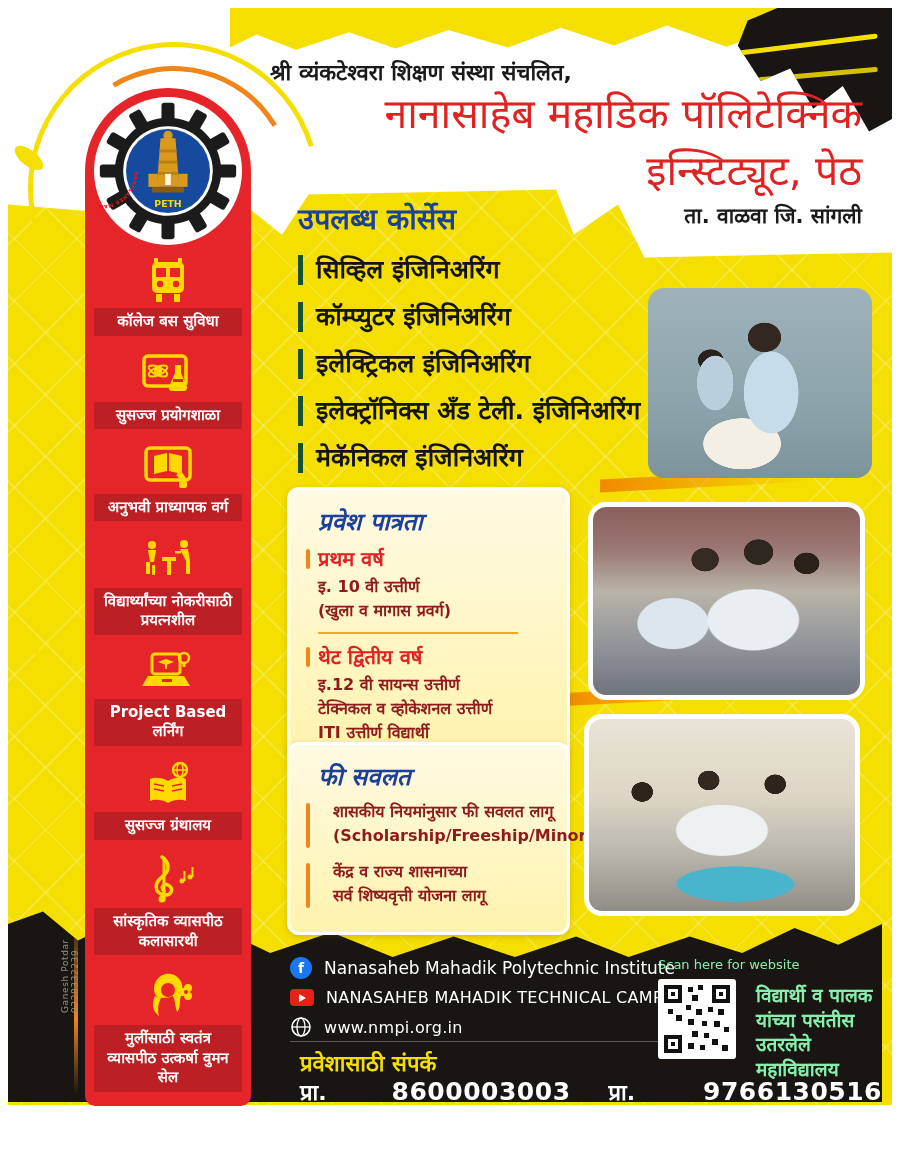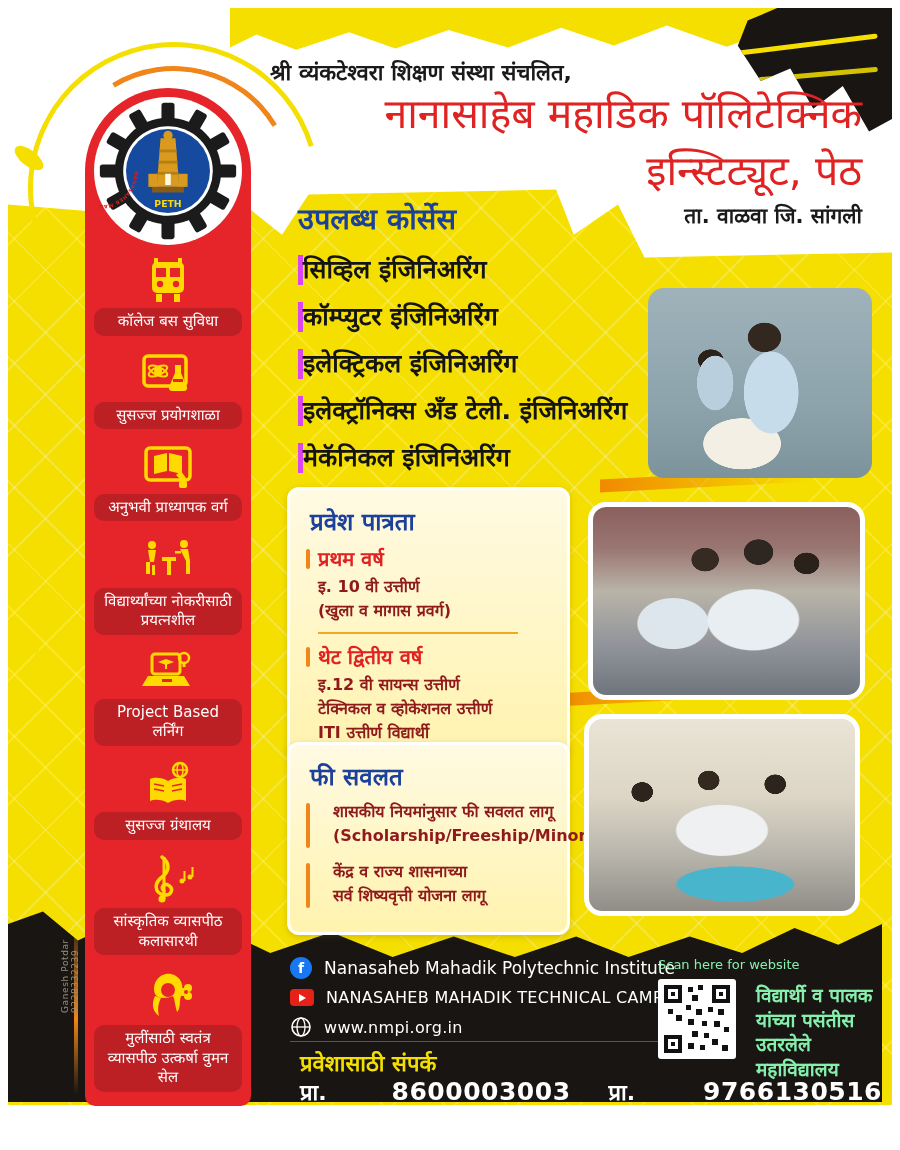--- a/index.html
+++ b/index.html
@@ -43,37 +43,37 @@
 
   
   .sidebar{position:absolute;left:85px;top:88px;width:166px;height:1018px;background:#E6252A;
     border-radius:83px 83px 10px 10px;z-index:6;display:flex;flex-direction:column;align-items:center;}
   .logo-circle{margin-top:9px;width:148px;height:148px;border-radius:50%;background:#ffffff;
     display:flex;align-items:center;justify-content:center;flex:none;text-align:center;}
   .side-items{flex:1;width:100%;display:flex;flex-direction:column;justify-content:space-between;
     align-items:center;padding:12px 0 14px 0;box-sizing:border-box;}
   .side-item{display:flex;flex-direction:column;align-items:center;gap:5px;}
   .side-item svg{display:block;}
-  .side-label{background:#BC2024;color:#ffffff;font-weight:normal;font-size:15px;line-height:1.3;
-    text-align:center;border-radius:10px;padding:4px 7px;width:148px;box-sizing:border-box;}
+  .side-label{background:#BC2024;color:#ffffff;font-weight:bold;font-size:15px;line-height:1.3;
+    text-align:center;border-radius:0;padding:4px 7px;width:148px;box-sizing:border-box;}
 
   
   .courses{position:absolute;left:298px;top:198px;width:390px;z-index:5;}
   .courses h2{margin:0 0 18px 0;font-size:29px;color:#1C419B;font-weight:bold;}
-  .course{font-size:25px;font-weight:bold;color:#141414;border-left:5px solid #d946ef;
-    padding-left:0;margin-bottom:17px;line-height:1.2;}
+  .course{font-size:25px;font-weight:bold;color:#141414;border-left:5px solid #14532d;
+    padding-left:13px;margin-bottom:17px;line-height:1.2;}
 
   
   .info-box{position:absolute;left:287px;width:283px;box-sizing:border-box;z-index:5;
     background:linear-gradient(180deg,#FFFAE3 0%,#FFF3AE 100%);
     border:3px solid #ffffff;border-radius:12px;padding:14px 14px 12px 16px;
     box-shadow:0 2px 6px rgba(120,90,0,0.25);}
   .box-eligibility{top:487px;min-height:238px;}
   .box-fees{top:742px;min-height:168px;}
-  .info-box h3{margin:0 0 8px 4px;font-size:24px;color:#1C419B;font-weight:bold;}
+  .info-box h3{margin:0 0 8px 12px;font-size:24px;color:#1C419B;font-weight:bold;font-style:italic;}
   .sec-title{display:flex;align-items:center;gap:8px;font-size:20px;font-weight:bold;color:#E02222;margin-bottom:3px;}
   .sec-title .bar{width:4px;height:20px;background:#F08519;border-radius:2px;flex:none;}
   .sec-lines{margin-left:12px;font-size:16px;font-weight:bold;color:#8E1A1C;line-height:1.5;}
   .divider{height:2px;background:#F5A623;width:200px;margin:9px 0 9px 12px;}
   .fee-point{display:flex;gap:23px;margin-bottom:12px;}
   .fee-point .bar{width:4px;background:#F08519;border-radius:2px;flex:none;margin-top:3px;}
   .fee-lines{font-size:16px;font-weight:bold;color:#8E1A1C;line-height:1.5;}
 
   
   .photo{position:absolute;z-index:5;border-radius:16px;overflow:hidden;}

